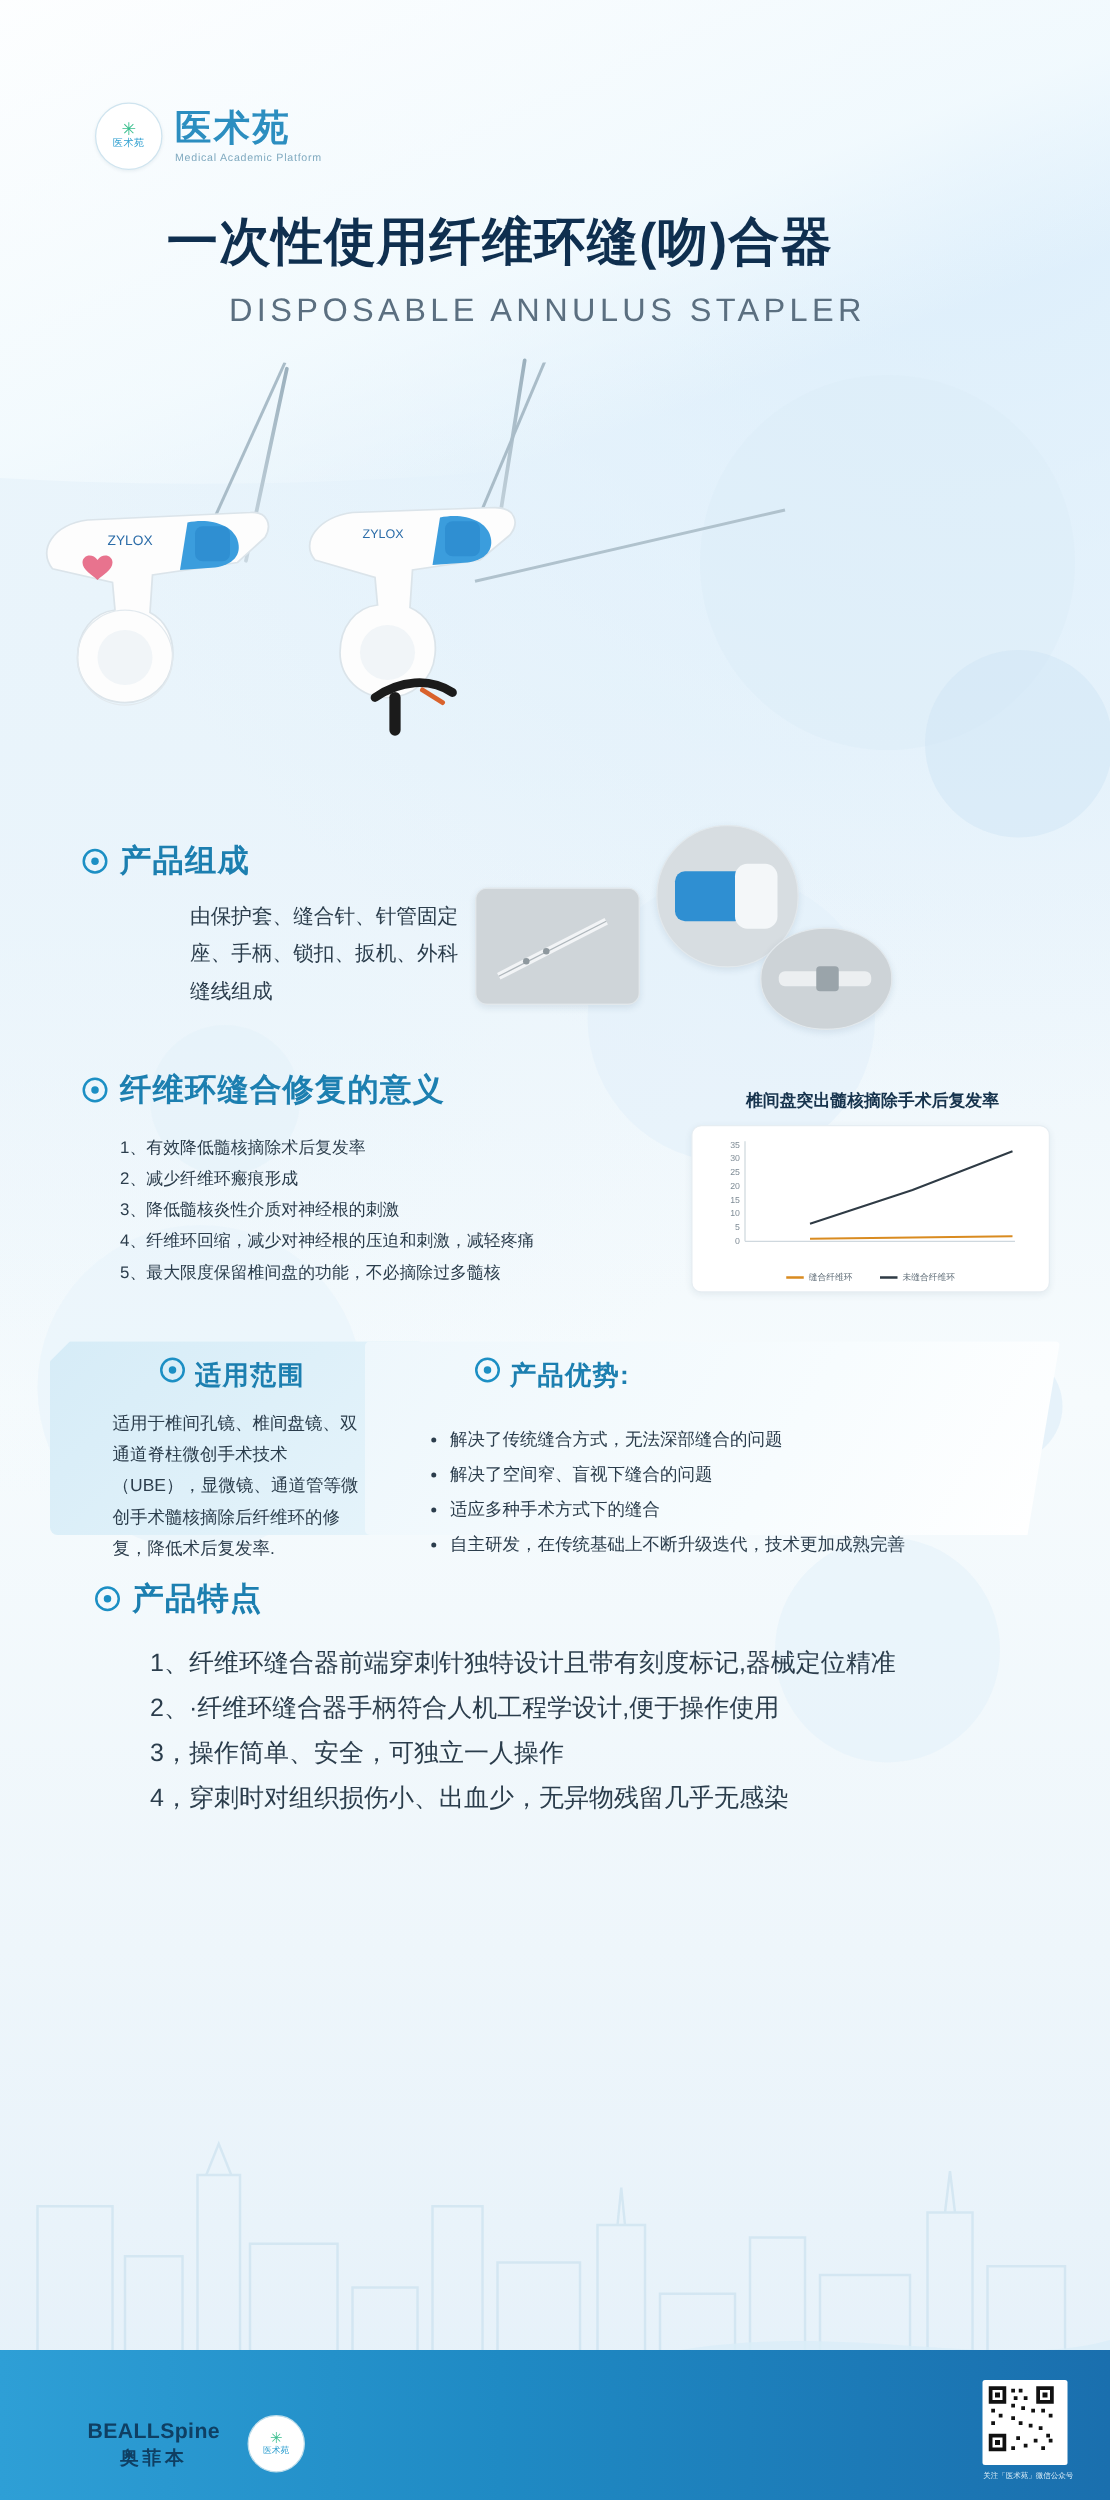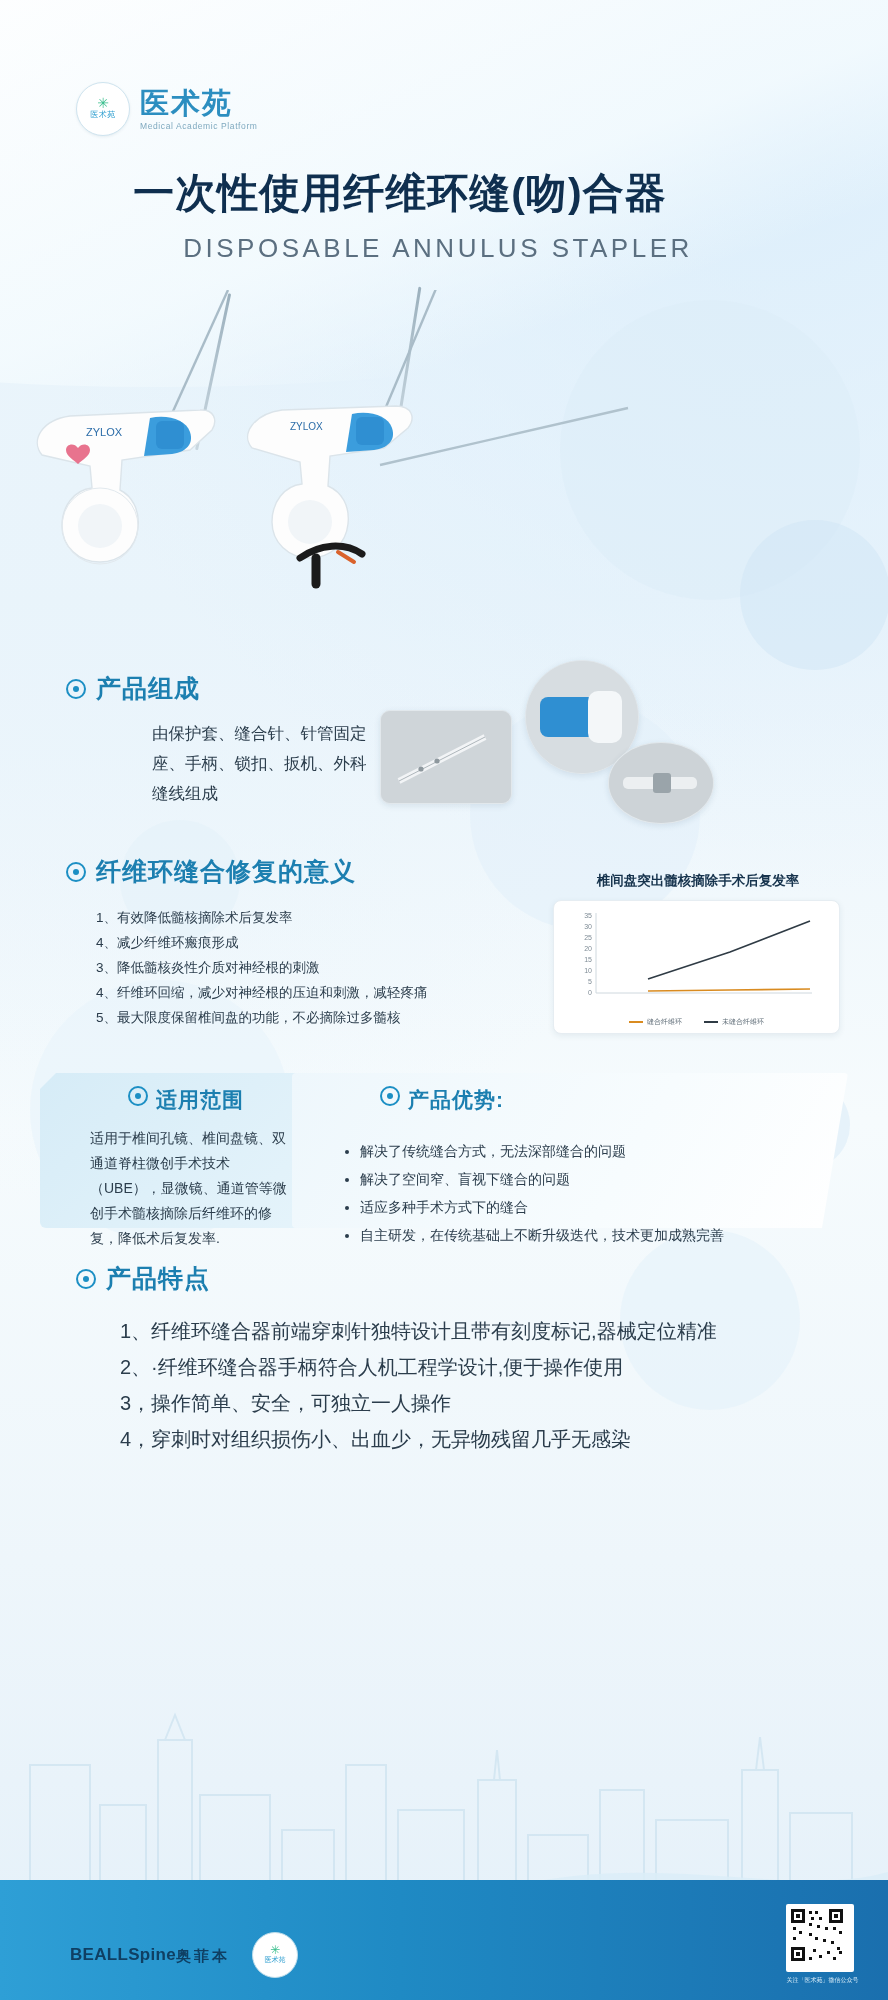--- a/index.html
+++ b/index.html
@@ -136,21 +136,21 @@
     position:absolute;left:120px;top:1313px;width:700px;
     font-size:20px;line-height:36px;color:#2b3d4c;
   }
 
   
   .footer{
     position:absolute;left:0;bottom:0;width:888px;height:120px;
     background:linear-gradient(90deg,#2e9fd6 0%, #1f8ac4 45%, #1a6fae 100%);
   }
   .footer-logos{position:absolute;left:70px;bottom:22px;display:flex;align-items:center;gap:22px;}
-  .beall{display:flex;flex-direction:row;align-items:center;color:#0f3f63;}
+  .beall{display:flex;flex-direction:column;align-items:center;color:#0f3f63;}
   .beall .l1{font-size:17px;font-weight:bold;letter-spacing:.3px;}
   .beall .l2{font-size:15px;font-weight:bold;letter-spacing:3px;margin-top:2px;}
   .fbadge{
     width:44px;height:44px;border-radius:50%;background:#fff;border:1px solid #bcdcea;
     display:flex;flex-direction:column;align-items:center;justify-content:center;
   }
   .fbadge .tree{font-size:12px;color:#3bbf8e;line-height:10px;}
   .fbadge .lb-text{font-size:7px;color:#2f9fd0;}
   .footer-text{position:absolute;left:300px;bottom:26px;color:#fff;}
   .footer-text .cn{font-size:17px;letter-spacing:1px;}
@@ -281,21 +281,21 @@
   </div>
 
   <div class="sec-head" style="left:66px;top:855px;">
     <div class="bullet-ring">
         <i></i>
       </div>
     <div class="sec-title">纤维环缝合修复的意义</div>
   </div>
   <div class="meaning-list">
     <div>1、有效降低髓核摘除术后复发率</div>
-    <div>4、减少纤维环瘢痕形成</div>
+    <div>2、减少纤维环瘢痕形成</div>
     <div>3、降低髓核炎性介质对神经根的刺激</div>
     <div>4、纤维环回缩，减少对神经根的压迫和刺激，减轻疼痛</div>
     <div>5、最大限度保留椎间盘的功能，不必摘除过多髓核</div>
   </div>
 
   <div class="chart-title">椎间盘突出髓核摘除手术后复发率</div>
   <div class="chart-card">
     <div class="chart-inner">
       <svg width="269" height="120" viewBox="0 0 269 120">
 

